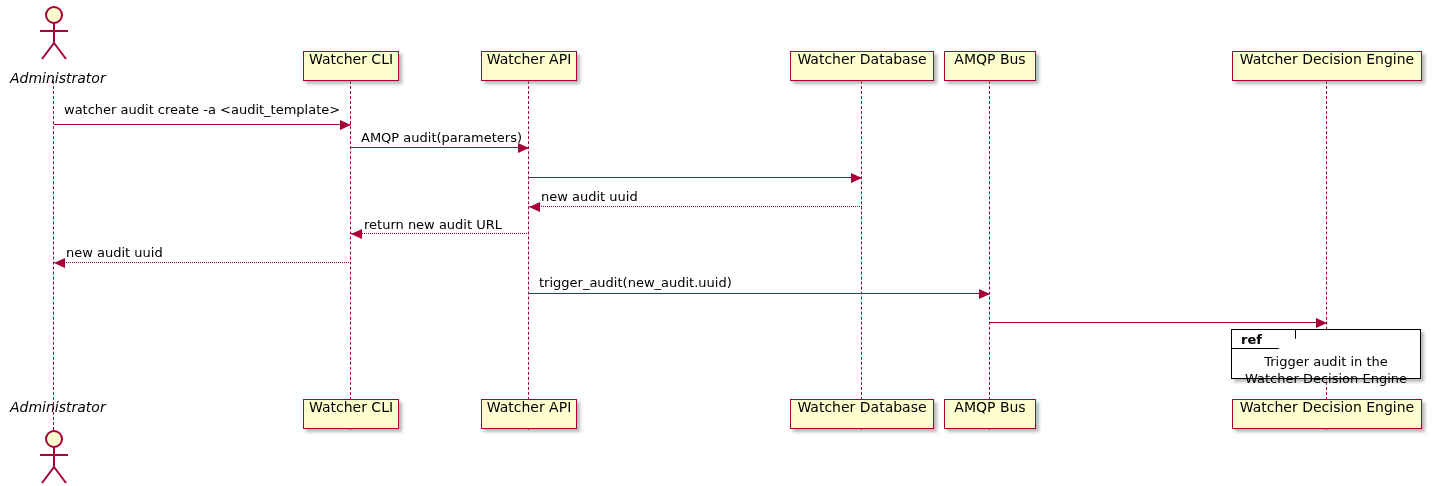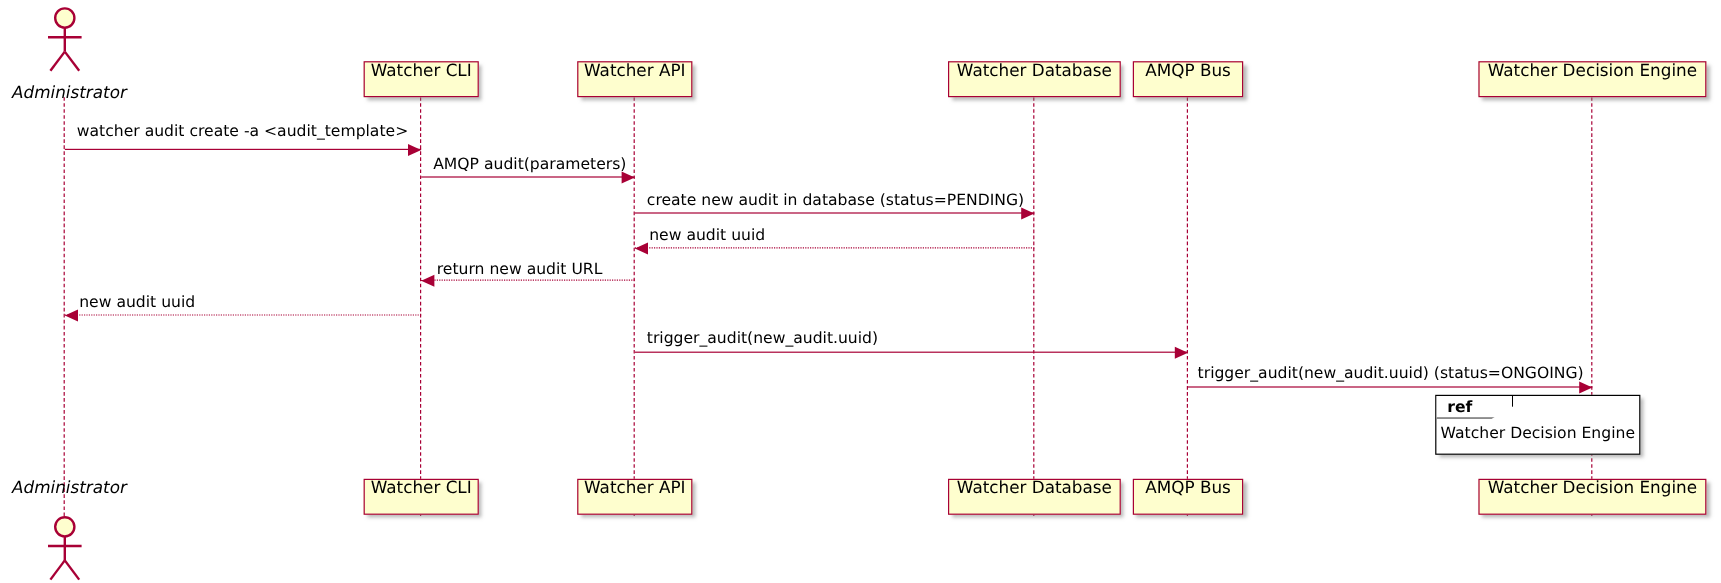--- a/index.html
+++ b/index.html
@@ -178,37 +178,36 @@
       <span>Watcher Decision Engine</span>
     </div>
     <div class="msg-line" style="left: 54px; top: 124px; width: 297px;"></div>
     <div class="arrow-head arrow-right" style="left: 340px; top: 120px;"></div>
     <div class="msg-label" style="left: 64px; top: 103px;">watcher audit create -a &lt;audit_template&gt;</div>
     <div class="msg-line" style="left: 351px; top: 147px; width: 178px;"></div>
     <div class="arrow-head arrow-right" style="left: 518px; top: 143px;"></div>
     <div class="msg-label" style="left: 361px; top: 131px;">AMQP audit(parameters)</div>
     <div class="msg-line" style="left: 529px; top: 177px; width: 333px;"></div>
     <div class="arrow-head arrow-right" style="left: 851px; top: 173px;"></div>
-    <div class="msg-label" style="left: 539px; top: 161px;">create new audit in database (status=PENDING)</div>
     <div class="msg-line dotted" style="left: 529px; top: 206px; width: 333px;"></div>
     <div class="arrow-head arrow-left" style="left: 529px; top: 202px;"></div>
     <div class="msg-label" style="left: 541px; top: 190px;">new audit uuid</div>
     <div class="msg-line dotted" style="left: 351px; top: 233px; width: 178px;"></div>
     <div class="arrow-head arrow-left" style="left: 351px; top: 229px;"></div>
     <div class="msg-label" style="left: 364px; top: 218px; text-align: right;">return new audit URL</div>
     <div class="msg-line dotted" style="left: 54px; top: 262px; width: 297px;"></div>
     <div class="arrow-head arrow-left" style="left: 54px; top: 258px;"></div>
     <div class="msg-label" style="left: 66px; top: 246px;">new audit uuid</div>
     <div class="msg-line" style="left: 529px; top: 293px; width: 461px;"></div>
     <div class="arrow-head arrow-right" style="left: 979px; top: 289px;"></div>
     <div class="msg-label" style="left: 539px; top: 276px;">trigger_audit(new_audit.uuid)</div>
     <div class="msg-line" style="left: 990px; top: 322px; width: 337px;"></div>
     <div class="arrow-head arrow-right" style="left: 1316px; top: 318px;"></div>
-    <div class="msg-label" style="left: 998px; top: 305px;">trigger_audit(new_audit.uuid) (status=ONGOING)</div>
-    <div class="ref-box" style="left: 1196px; top: 329px; width: 171px; height: 50px;">
+    <div class="ref-box" style="left: 1231px; top: 329px; width: 190px; height: 50px;">
       <div class="ref-tab" style="width: 64px;">
         <span>ref</span>
       </div>
       <div class="ref-text" style="left: 0px; top: 23px; width: 100%; text-align: center;">
+        <div>Trigger audit in the</div>
         <div>Watcher Decision Engine</div>
       </div>
     </div>
   </div>
 
 </body></html>

